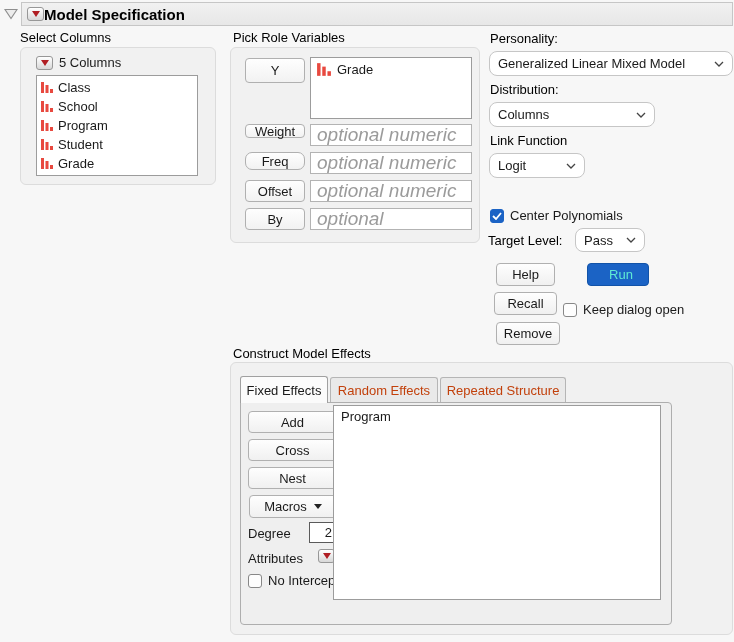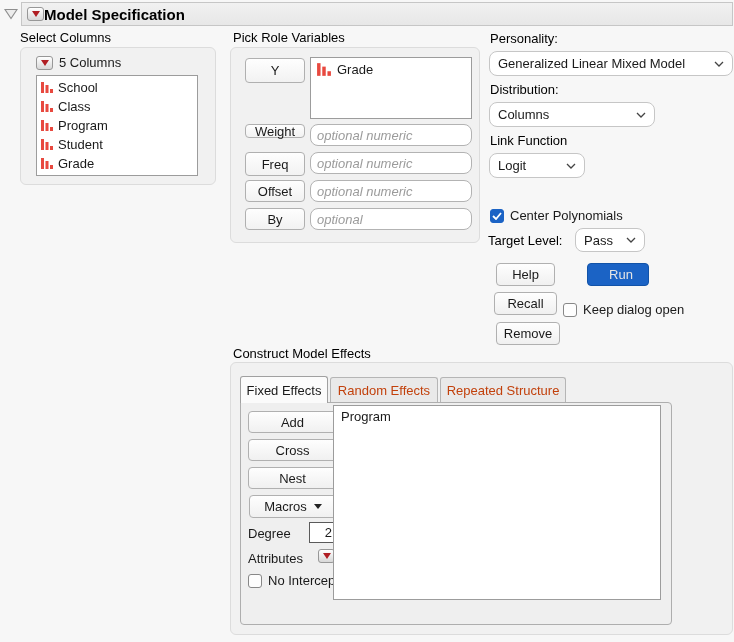--- a/index.html
+++ b/index.html
@@ -56,22 +56,22 @@
     position:absolute; width:60px;
     background:linear-gradient(#fefefe,#f2f2f2);
     border:1px solid #b0b0b0; border-radius:4px;
     display:flex; align-items:center; justify-content:center;
     color:#1a1a1a; cursor:default;
   }
   .drop-box { position:absolute; background:#fff; border:1px solid #9c9c9c; }
   .drop-item { display:flex; align-items:center; gap:6px; padding:4px 6px; }
   .role-input {
     position:absolute; width:162px; height:22px;
-    background:#fff; border:1px solid #b3b3b3; border-radius:8px;
-    font-family:"Liberation Sans", sans-serif; font-size:13px; color:#1a1a1a;
+    background:#fff; border:1px solid #b3b3b3; border-radius:0;
+    font-family:"Liberation Sans", sans-serif; font-size:19px; color:#1a1a1a;
     padding:0 6px; outline:none;
   }
   .role-input::placeholder { font-style:italic; color:#9b9b9b; }
 
   
   .dd {
     position:absolute; height:25px;
     background:#fff; border:1px solid #c6c6c6; border-radius:8px;
     display:flex; align-items:center; justify-content:space-between;
     padding:0 8px; cursor:default;
@@ -88,21 +88,21 @@
   .cb.unchecked { background:#fdfdfd; border:1px solid #878787; }
 
   
   .btn {
     position:absolute;
     background:linear-gradient(#fefefe,#f0f0f0);
     border:1px solid #b0b0b0; border-radius:4px;
     display:flex; align-items:center; justify-content:center;
     font-size:13px; color:#1a1a1a; cursor:default;
   }
-  .btn.primary { background:#1b63c5; border-color:#1253a8; color:#e5e5e5;padding-left:6px; }
+  .btn.primary { background:#1b63c5; border-color:#1253a8; color:#5eead4;padding-left:6px; }
 
   
   .tab {
     position:absolute;
     display:flex; align-items:center; justify-content:center;
     border-radius:3px 3px 0 0; white-space:nowrap;
   }
   .tab.active {
     background:#fbfbfb; border:1px solid #a0a0a0; border-bottom:none;
     color:#1a1a1a; z-index:2;
@@ -157,29 +157,29 @@
     <span class="rtri"></span>
     <span>5 Columns</span>
   </div>
   <div class="listbox">
     <div class="col-item">
       <svg class="bar-icon" width="12" height="13" viewBox="0 0 12 13">
           <rect x="0" y="1" width="3" height="11" fill="#e8493f"></rect>
           <rect x="4.5" y="4" width="3" height="8" fill="#e8493f"></rect>
           <rect x="9" y="8" width="3" height="4" fill="#e8493f"></rect>
         </svg>
+      <span>Class</span>
+    </div>
+    <div class="col-item">
+      <svg class="bar-icon" width="12" height="13" viewBox="0 0 12 13">
+          <rect x="0" y="1" width="3" height="11" fill="#e8493f"></rect>
+          <rect x="4.5" y="4" width="3" height="8" fill="#e8493f"></rect>
+          <rect x="9" y="8" width="3" height="4" fill="#e8493f"></rect>
+        </svg>
       <span>School</span>
-    </div>
-    <div class="col-item">
-      <svg class="bar-icon" width="12" height="13" viewBox="0 0 12 13">
-          <rect x="0" y="1" width="3" height="11" fill="#e8493f"></rect>
-          <rect x="4.5" y="4" width="3" height="8" fill="#e8493f"></rect>
-          <rect x="9" y="8" width="3" height="4" fill="#e8493f"></rect>
-        </svg>
-      <span>Class</span>
     </div>
     <div class="col-item">
       <svg class="bar-icon" width="12" height="13" viewBox="0 0 12 13">
           <rect x="0" y="1" width="3" height="11" fill="#e8493f"></rect>
           <rect x="4.5" y="4" width="3" height="8" fill="#e8493f"></rect>
           <rect x="9" y="8" width="3" height="4" fill="#e8493f"></rect>
         </svg>
       <span>Program</span>
     </div>
     <div class="col-item">
@@ -209,21 +209,21 @@
           <rect x="4.5" y="4" width="3" height="8" fill="#e8493f"></rect>
           <rect x="9" y="8" width="3" height="4" fill="#e8493f"></rect>
         </svg>
       <span>Grade</span>
     </div>
   </div>
 
   <div class="role-btn" style="left:245px; top:124px; height:14px;">Weight</div>
   <input class="role-input" style="left: 310px; top: 124px;" placeholder="optional numeric">
 
-  <div class="role-btn" style="left:245px; top:152px; height:24px;">Freq</div>
+  <div class="role-btn" style="left:245px; top:152px; height:18px;border-radius:7px;">Freq</div>
   <input class="role-input" style="left: 310px; top: 152px;" placeholder="optional numeric">
 
   <div class="role-btn" style="left:245px; top:180px; height:22px;">Offset</div>
   <input class="role-input" style="left: 310px; top: 180px;" placeholder="optional numeric">
 
   <div class="role-btn" style="left:245px; top:208px; height:22px;">By</div>
   <input class="role-input" style="left: 310px; top: 208px;" placeholder="optional">
 
   <div class="dd" style="left:489px; top:51px; width:244px;">
     <span>Generalized Linear Mixed Model</span>

